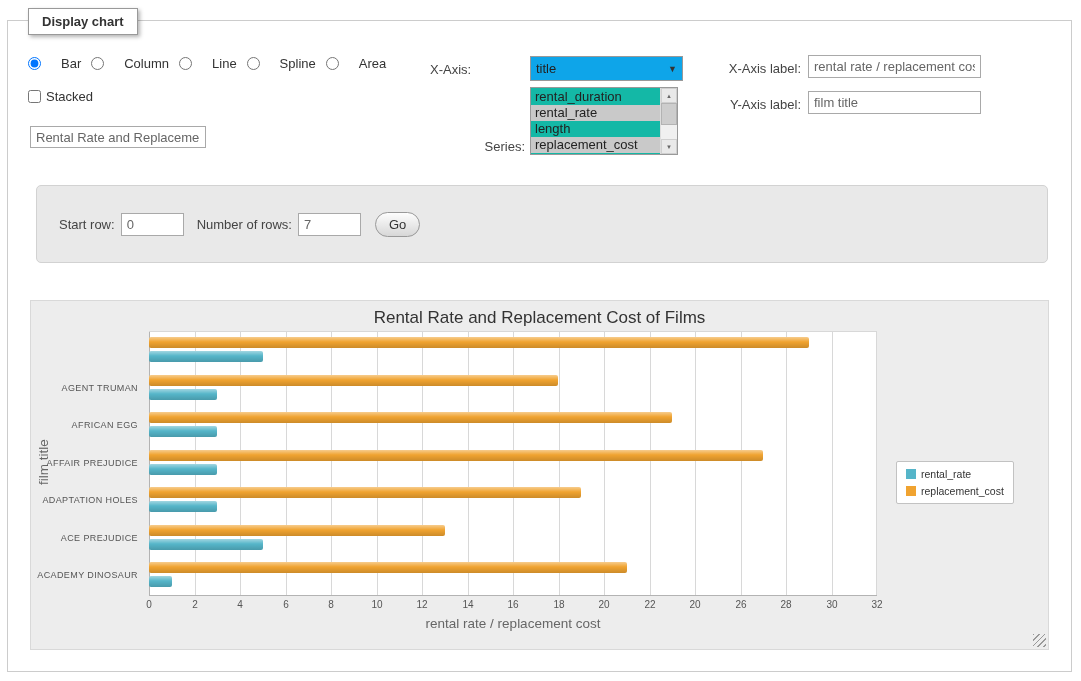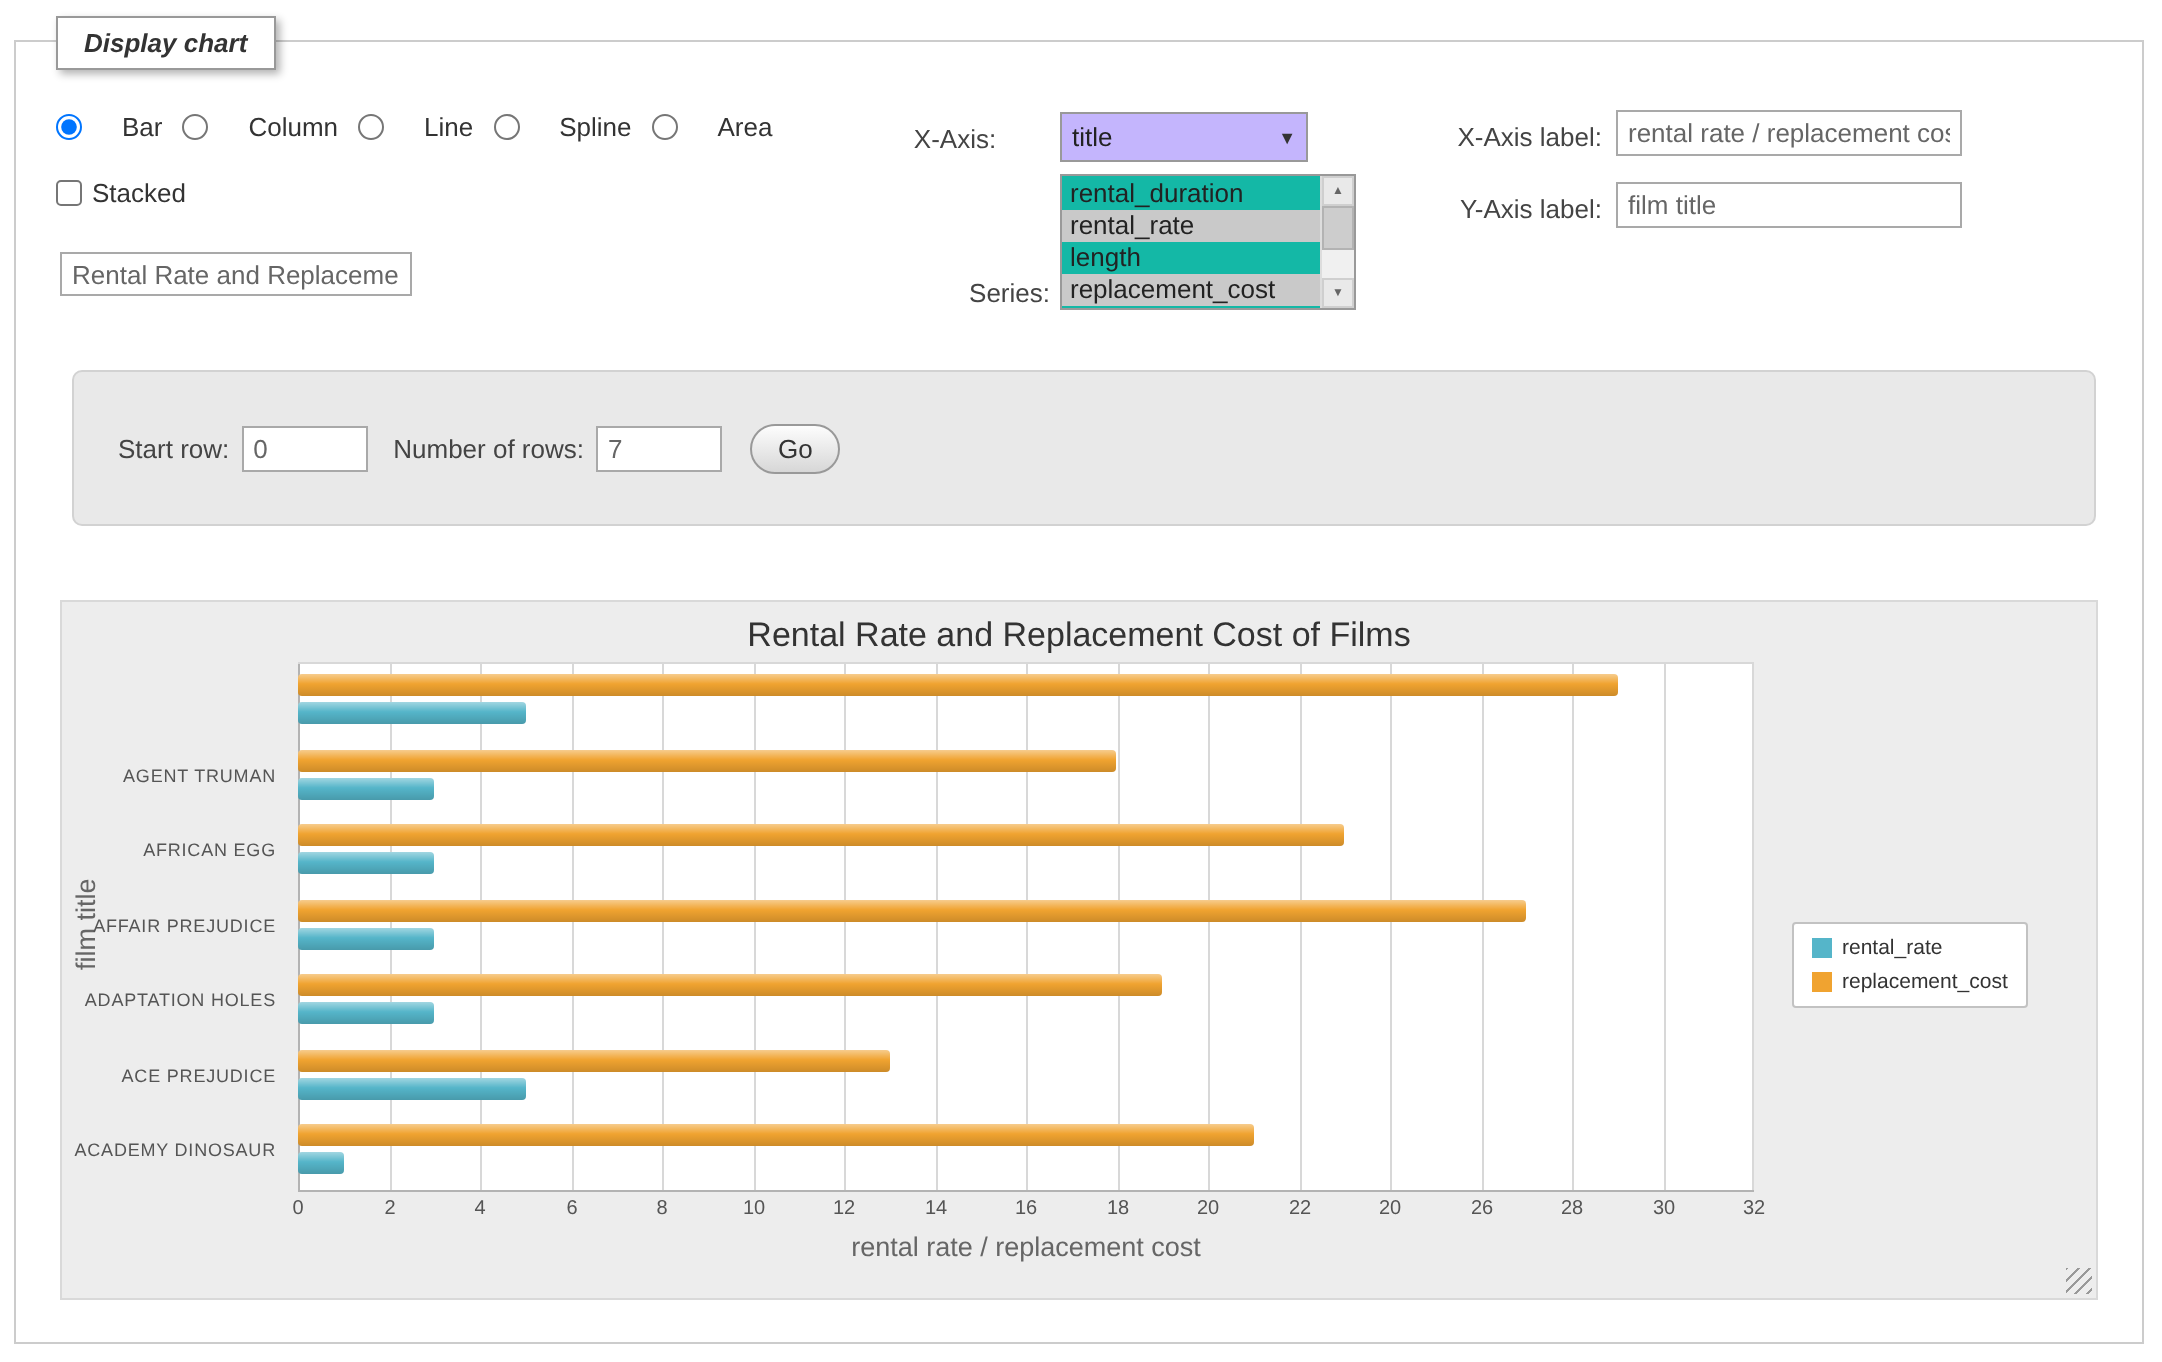--- a/index.html
+++ b/index.html
@@ -1,25 +1,25 @@
 <!DOCTYPE html>
 <html><head>
 <meta charset="utf-8">
 <style>
   html,body{margin:0;padding:0;background:#fff;}
   body{width:1081px;height:681px;position:relative;font-family:"Liberation Sans",sans-serif;overflow:hidden;}
   .outer{position:absolute;left:7px;top:20px;width:1065px;height:652px;border:1px solid #ccc;box-sizing:border-box;}
-  .legend-box{position:absolute;left:28px;top:8px;background:#fff;border:1px solid #999;box-shadow:2px 2px 4px rgba(0,0,0,.3);padding:5px 13px;font-weight:bold;font-size:13px;color:#333;z-index:3;font-style:italic;}
+  .legend-box{position:absolute;left:28px;top:8px;background:#fff;border:1px solid #999;box-shadow:2px 2px 4px rgba(0,0,0,.3);padding:5px 13px;font-weight:bold;font-size:13px;color:#333;z-index:3;}
   .lbl{position:absolute;font-size:13px;color:#444;}
   .radio-row{position:absolute;left:28px;top:56px;display:flex;gap:10px;align-items:center;font-size:13px;color:#333;}
   .radio-row label{display:flex;align-items:center;gap:20px;cursor:default;}
   .radio-row input,.chk input{margin:0;}
   .chk{position:absolute;left:28px;top:89px;display:flex;align-items:center;gap:5px;font-size:13px;color:#333;}
   .txt{position:absolute;border:1px solid #a9a9a9;box-sizing:border-box;padding:2px 5px;font-family:"Liberation Sans",sans-serif;font-size:13px;color:#666;background:#fff;}
-  .select-box{position:absolute;left:530px;top:56px;width:124px;height:25px;border:1px solid #999;background:#c4b5fd;box-sizing:border-box;display:flex;align-items:center;justify-content:space-between;padding:0 5px;font-size:13px;color:#222;}
+  .select-box{position:absolute;left:530px;top:56px;width:153px;height:25px;border:1px solid #999;background:#0ea5e9;box-sizing:border-box;display:flex;align-items:center;justify-content:space-between;padding:0 5px;font-size:13px;color:#222;}
   .sel-arrow{font-size:9px;color:#333;}
   .series-list{position:absolute;left:530px;top:87px;width:148px;height:68px;border:1px solid #999;background:#14b8a6;box-sizing:border-box;display:flex;}
   .series-options{flex:1;overflow:hidden;padding-top:1px;}
   .series-option{height:16px;line-height:16px;font-size:13px;color:#222;padding:0 4px;white-space:nowrap;}
   .series-option.selected{background:#c9c9c9;}
   .scrollbar{width:17px;background:#f0f0f0;border-left:1px solid #ddd;position:relative;box-sizing:border-box;}
   .sb-btn{height:15px;background:#e9e9e9;border:1px solid #cfcfcf;box-sizing:border-box;display:flex;align-items:center;justify-content:center;font-size:6px;color:#666;}
   .sb-down{position:absolute;bottom:0;left:0;right:0;}
   .sb-thumb{position:absolute;left:0;right:0;top:15px;height:22px;background:#cdcdcd;border:1px solid #b3b3b3;box-sizing:border-box;}
   .rows-panel{position:absolute;left:36px;top:185px;width:1012px;height:78px;background:#e9e9e9;border:1px solid #d2d2d2;border-radius:5px;box-sizing:border-box;display:flex;align-items:center;padding-left:22px;font-size:13px;color:#444;}
@@ -70,21 +70,21 @@
     </label>
   </div>
 
 <label class="chk">
   <input type="checkbox" style="">
   <span>Stacked</span>
 </label>
 
 <input class="txt" style="left: 30px; top: 126px; width: 176px; height: 22px;" value="Rental Rate and Replacement Cost of Films">
 
-<div class="lbl" style="left:430px;top:62px;width:95px;text-align:center;">X-Axis:</div>
+<div class="lbl" style="left:430px;top:62px;width:95px;text-align:left;">X-Axis:</div>
 <div class="select-box">
   <span>title</span>
   <span class="sel-arrow">▼</span>
 </div>
 
 <div class="lbl" style="left:430px;top:139px;width:95px;text-align:right;">Series:</div>
 <div class="series-list">
   <div class="series-options">
       <div class="series-option">rental_duration</div>
       <div class="series-option selected">rental_rate</div>

